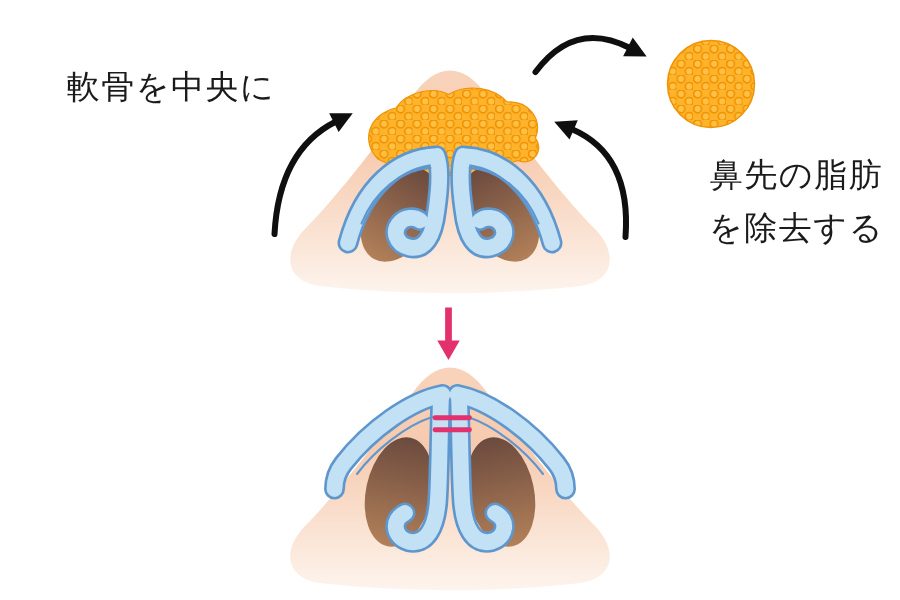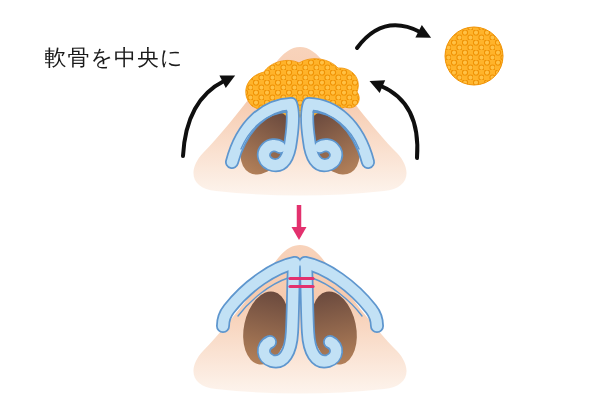--- a/index.html
+++ b/index.html
@@ -94,14 +94,18 @@
       <g stroke="#E3316E" stroke-width="3.2" stroke-linecap="round">
         <path d="M 290,278.5 L 313,278.5"></path>
         <path d="M 290,286.5 L 313,286.5"></path>
       </g>
     </g>
   </svg>
 
   <div class="caption caption-left">
     <div>軟骨を中央に</div>
   </div>
+  <div class="caption caption-right">
+    <div>鼻先の脂肪</div>
+    <div>を除去する</div>
+  </div>
 
 </div>
 
 </body></html>

